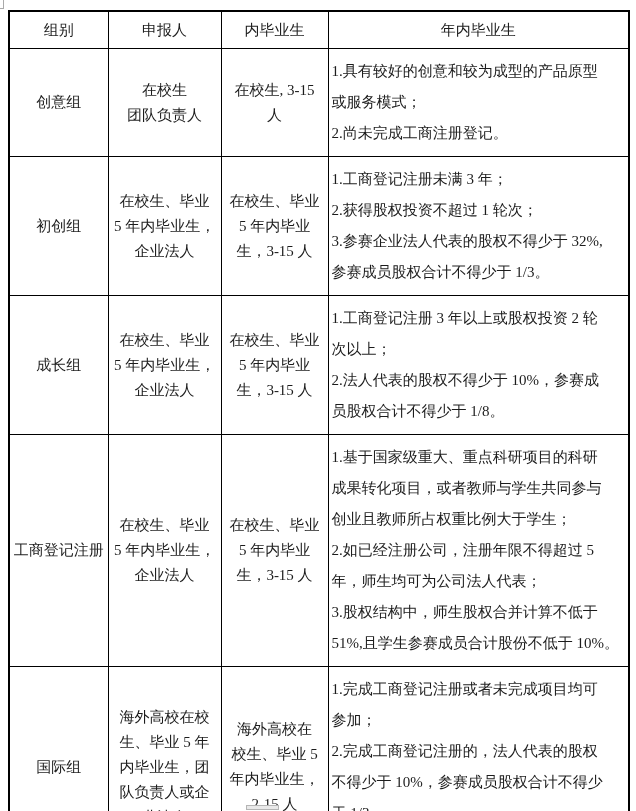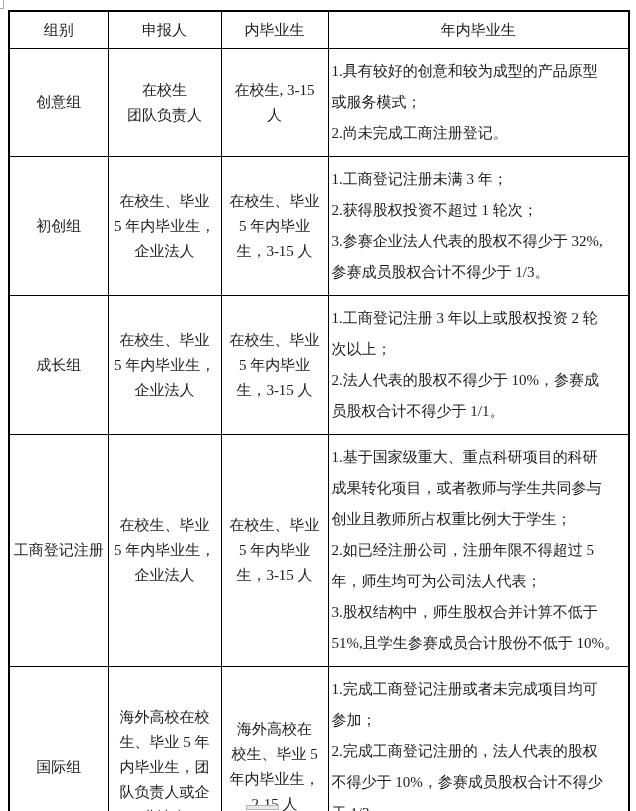--- a/index.html
+++ b/index.html
@@ -127,21 +127,21 @@
         <td class="cell-center">成长组</td>
         <td class="cell-center">在校生、毕业
 5 年内毕业生，
 企业法人</td>
         <td class="cell-center">在校生、毕业
 5 年内毕业
 生，3-15 人</td>
         <td class="cell-cond">1.工商登记注册 3 年以上或股权投资 2 轮
 次以上；
 2.法人代表的股权不得少于 10%，参赛成
-员股权合计不得少于 1/1。</td>
+员股权合计不得少于 1/8。</td>
       </tr>
       <tr class="r4">
         <td class="cell-center">工商登记注册</td>
         <td class="cell-center">在校生、毕业
 5 年内毕业生，
 企业法人</td>
         <td class="cell-center">在校生、毕业
 5 年内毕业
 生，3-15 人</td>
         <td class="cell-cond">1.基于国家级重大、重点科研项目的科研

